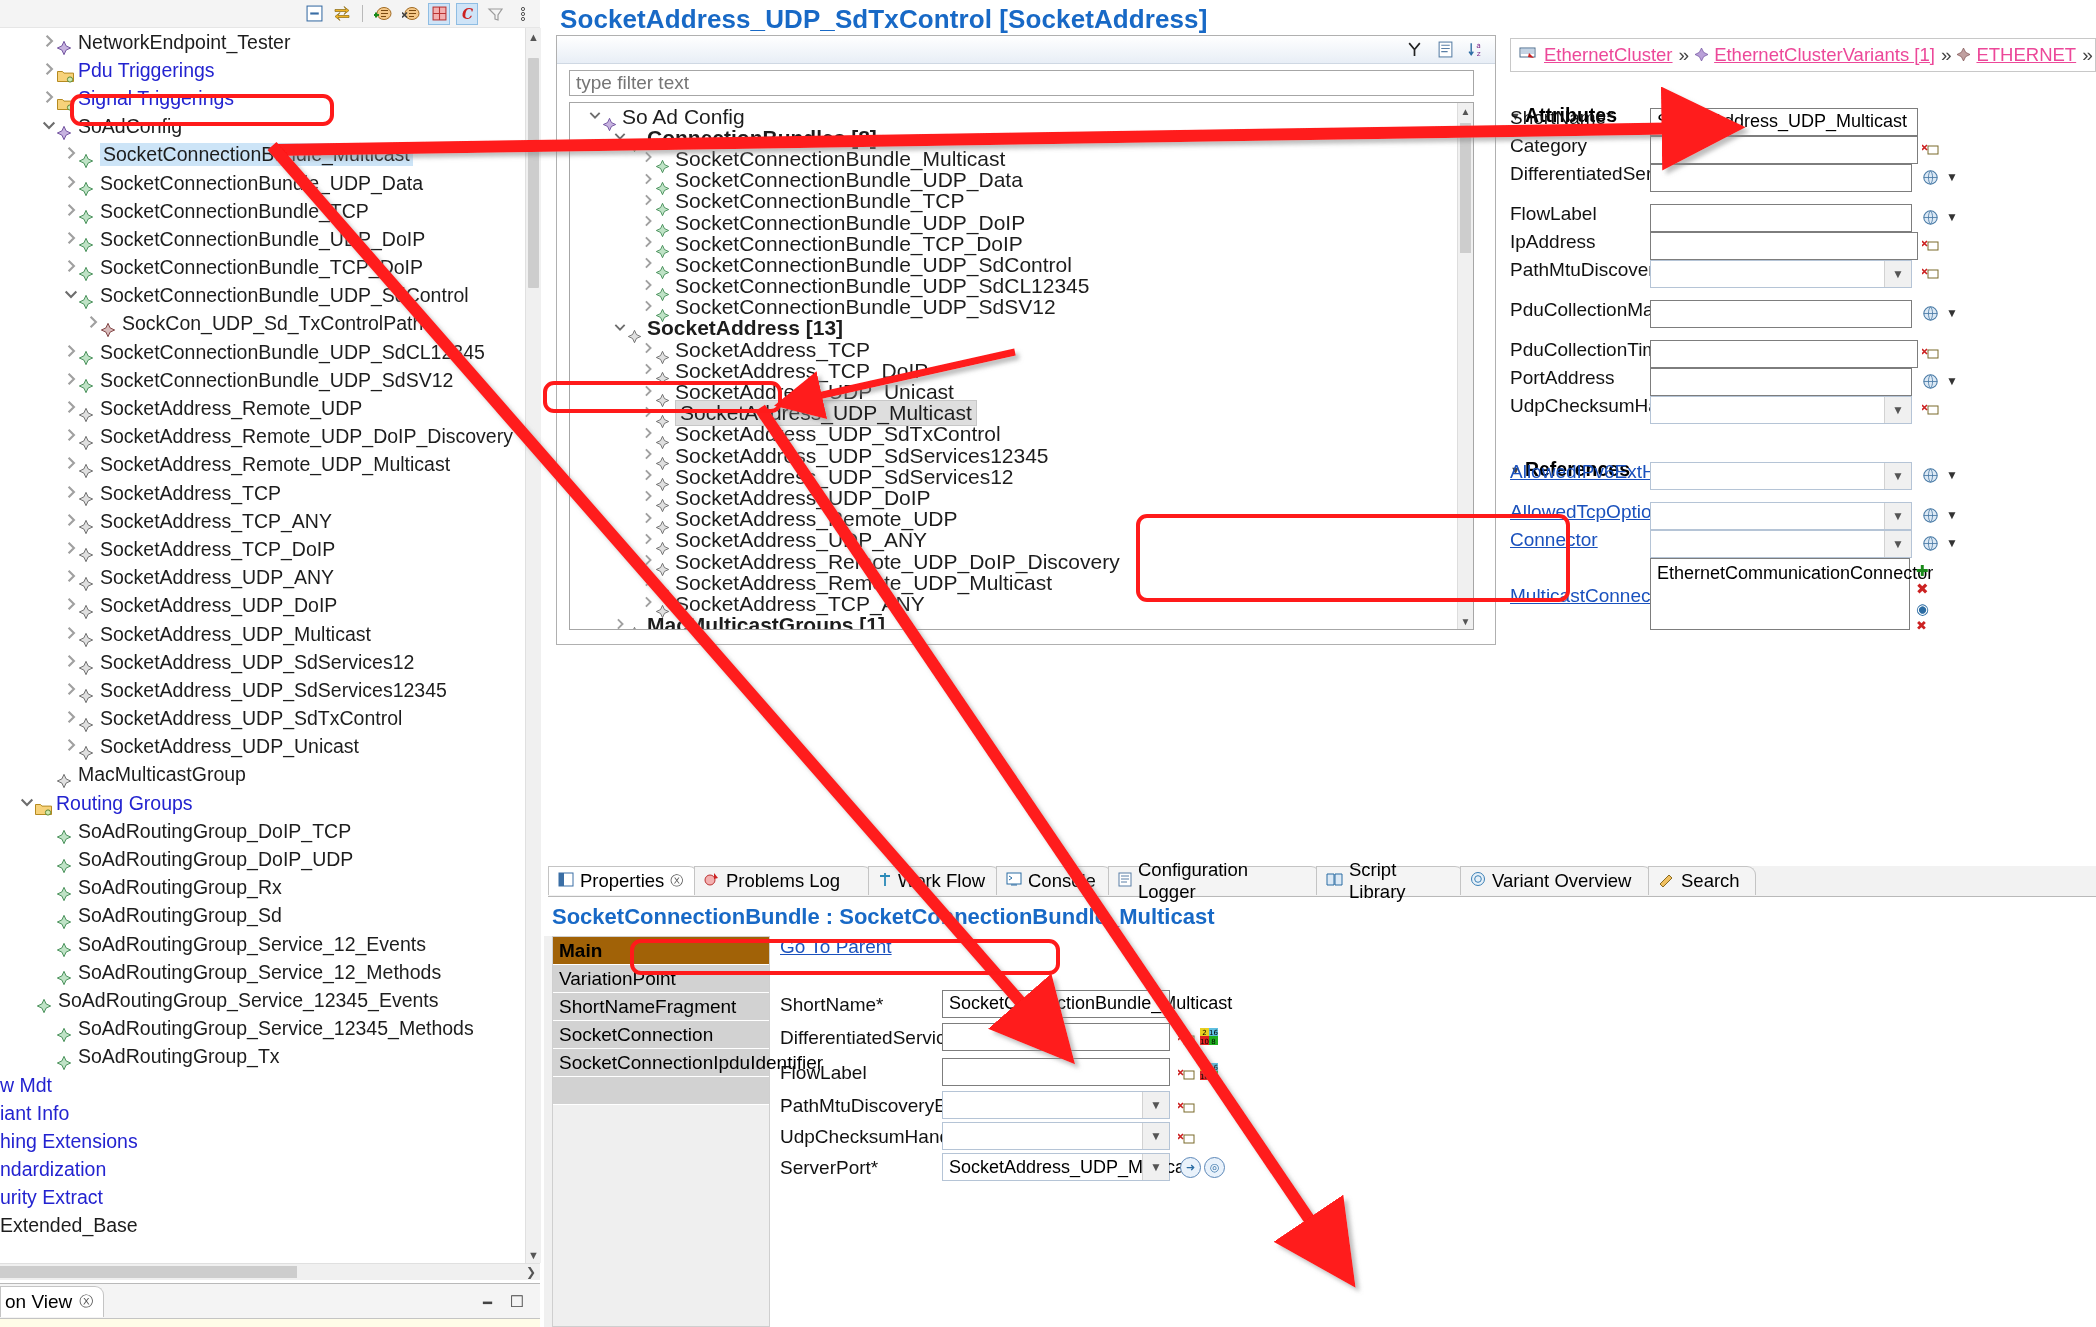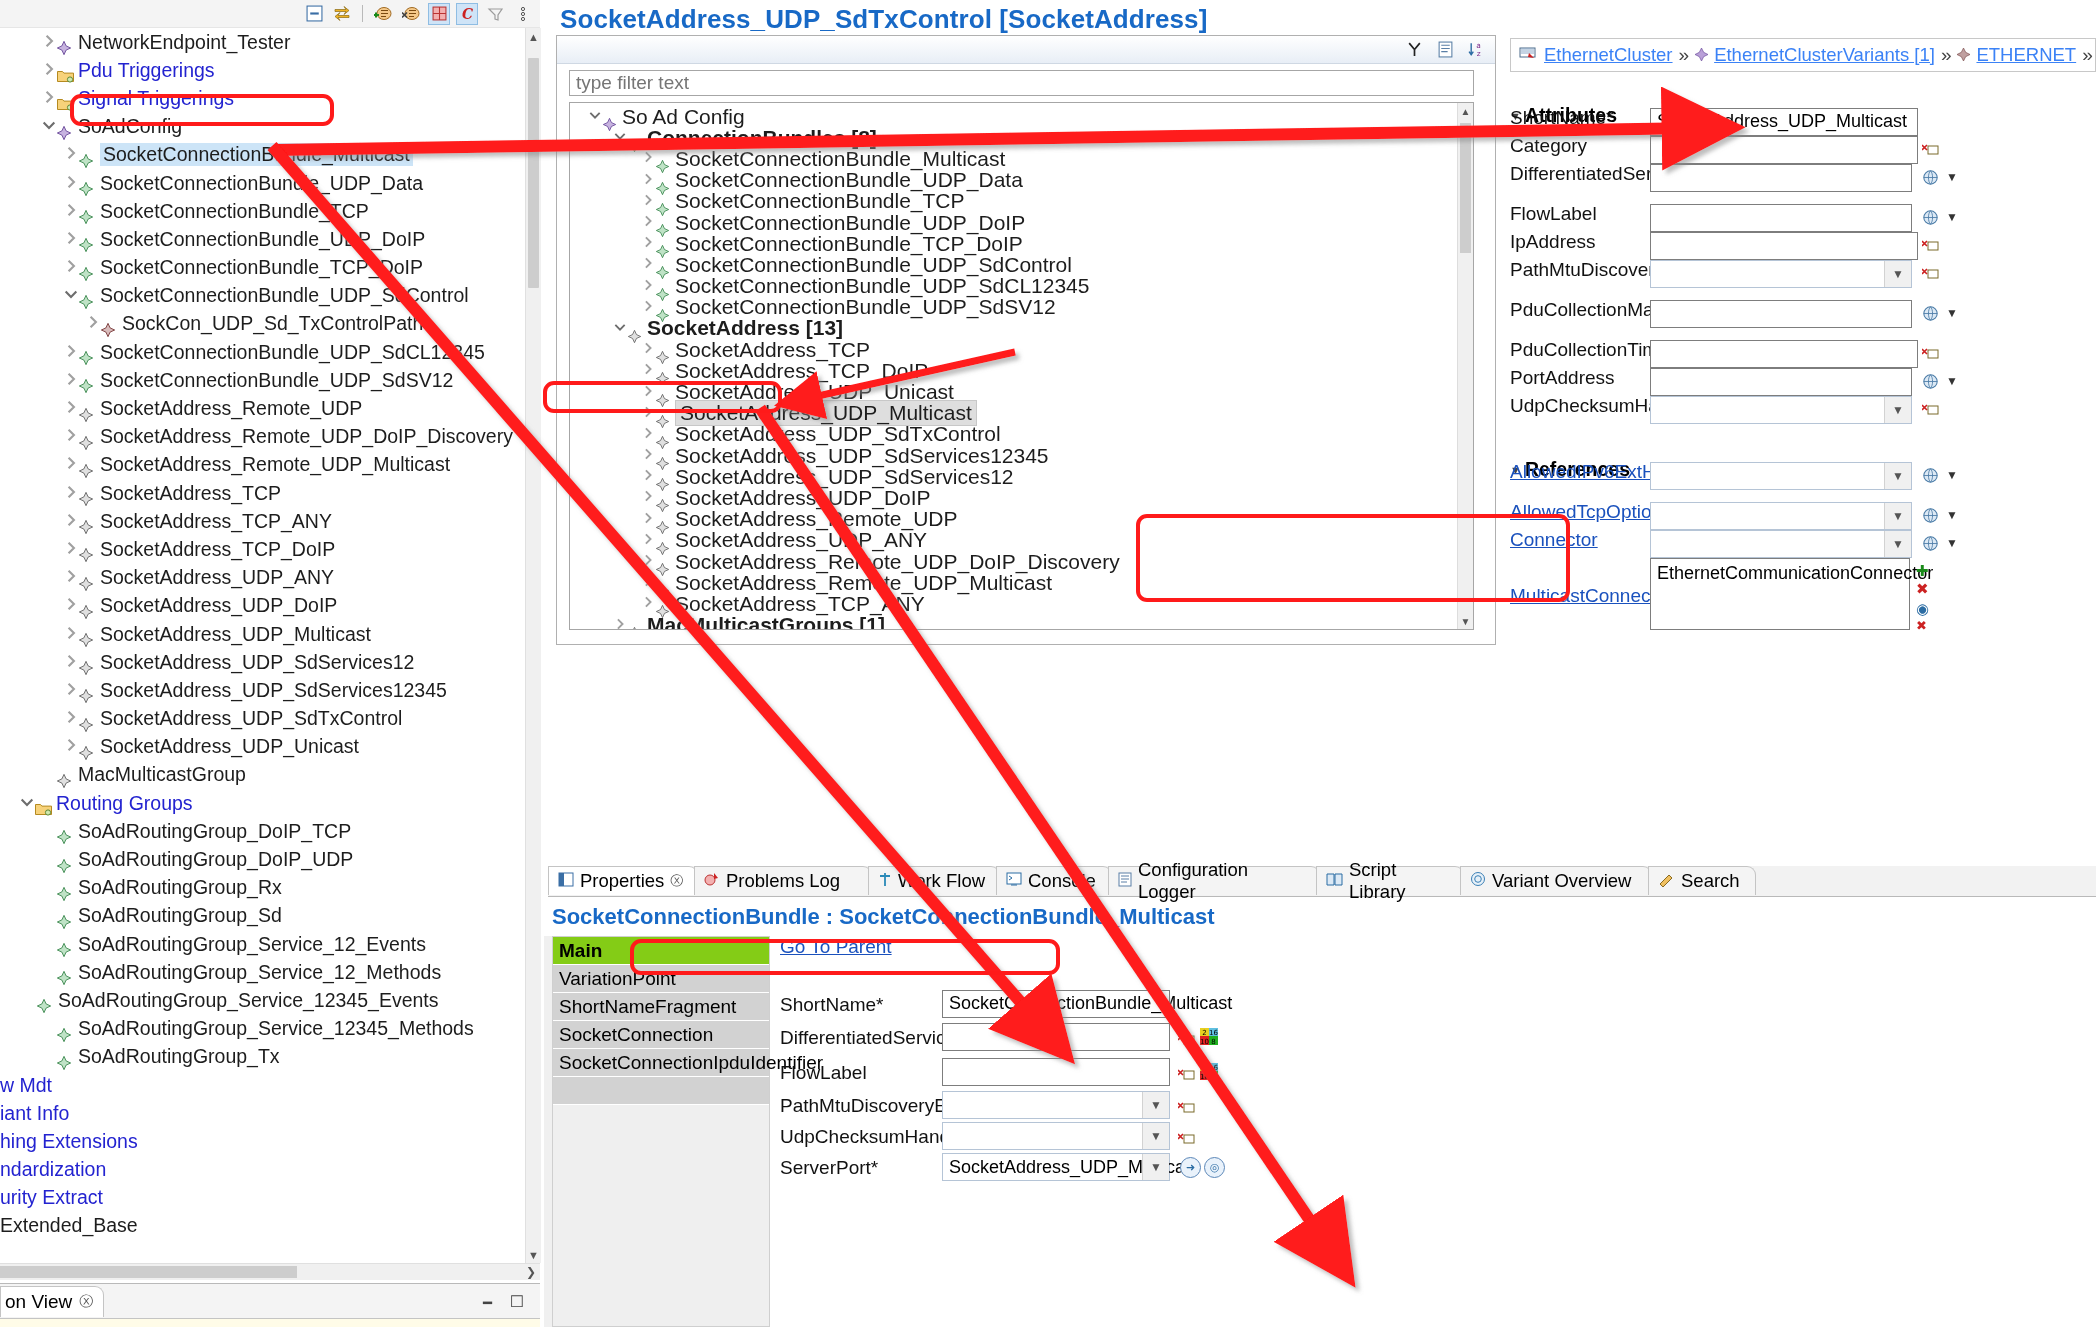--- a/index.html
+++ b/index.html
@@ -53,21 +53,21 @@
   .bold{font-weight:bold;}
   .gsel{background:#dedede;border:1px solid #c8c8c8;padding:0 4px;}
   #ct-vscroll{position:absolute;right:0;top:0;width:15px;height:100%;background:#f0f0f0;border-left:1px solid #ddd;}
   #ct-vscroll .thumb{position:absolute;left:2px;top:20px;width:11px;height:130px;background:#cdcdcd;}
   #ct-vscroll .arrow{width:15px;height:16px;display:flex;align-items:center;justify-content:center;font-size:10px;color:#555;}
 
   
   #right{left:1510px;top:36px;width:586px;height:820px;background:#fff;}
   #breadcrumb{position:absolute;left:0;top:2px;width:586px;height:34px;border:1px solid #c8c8c8;box-sizing:border-box;
       display:flex;align-items:center;gap:6px;padding-left:8px;overflow:hidden;font-size:18.5px;white-space:nowrap;}
-  #breadcrumb a{color:#3b82f6;text-decoration:underline;}
+  #breadcrumb a{color:#ec4899;text-decoration:underline;}
   .bc-sep{color:#444;font-size:19px;}
   .sect{position:absolute;font-weight:bold;font-size:19.5px;color:#000;margin-top:24px;}
   .arrowdown{display:inline-block;font-size:11px;color:#444;margin-right:4px;position:relative;top:-2px;}
   .attr-label{position:absolute;font-size:19px;color:#111;line-height:20px;width:140px;}
   .attr-label.link{color:#1a51bd;text-decoration:underline;cursor:pointer;}
   .fld{position:absolute;box-sizing:border-box;border:1px solid #7d7d7d;background:#fff;height:28px;font-size:18px;padding:2px 6px;font-family:"Liberation Sans",sans-serif;}
   .combo{position:absolute;box-sizing:border-box;border:1px solid #b5c4d6;background:#fff;height:28px;}
   .combo .btn{position:absolute;right:0;top:0;width:26px;height:100%;background:#f0f0f0;border-left:1px solid #d2d2d2;display:flex;align-items:center;justify-content:center;font-size:12px;color:#555;}
   .ico-globe{position:absolute;font-size:15px;color:#4a7ba6;}
   .ico-tri{position:absolute;font-size:12px;color:#333;}
@@ -76,21 +76,21 @@
   
   #bottom{left:548px;top:866px;width:1548px;height:461px;background:#fff;}
   #tabbar{position:absolute;left:0;top:0;width:1548px;height:30px;border-bottom:1px solid #b9b9b9;background:#f2f2f2;}
   .vtab{position:absolute;top:0;height:29px;display:flex;align-items:center;gap:6px;padding:0 9px;font-size:18.5px;
         border:1px solid #c4c4c4;border-bottom:none;background:#f4f4f4;box-sizing:border-box;border-radius:0 9px 0 0;}
   .vtab.active{background:#ffffff;}
   #bt-title{position:absolute;left:4px;top:38px;font-size:22px;font-weight:bold;color:#1869c6;}
   #bt-left{position:absolute;left:4px;top:70px;width:218px;height:391px;}
   .secrow{height:28px;display:flex;align-items:center;padding-left:6px;font-size:19px;box-sizing:border-box;
       border-bottom:1px solid #ffffff;background:#d2d2d2;}
-  .secrow.first{background:#84cc16;font-weight:bold;}
+  .secrow.first{background:#a16207;font-weight:bold;}
   .secrow.blank{background:#d2d2d2;}
   #bt-left-pane{position:absolute;left:0;top:0;width:218px;height:391px;background:#efefef;border:1px solid #cfcfcf;box-sizing:border-box;}
   #bt-left-scroll{position:absolute;left:-8px;top:0;width:8px;height:391px;background:#f0f0f0;}
   #bt-right{position:absolute;left:232px;top:70px;width:1300px;}
   #gotoparent{position:absolute;left:0;top:0;font-size:19px;color:#1a51bd;text-decoration:underline;}
   .brow-label{position:absolute;font-size:19px;color:#111;}
   .brow-field{position:absolute;box-sizing:border-box;border:1px solid #7d7d7d;background:#fff;height:28px;font-size:18px;padding:2px 6px;}
   .brow-combo{position:absolute;box-sizing:border-box;border:1px solid #b5c4d6;background:#fff;height:28px;}
   .brow-combo .btn{position:absolute;right:0;top:0;width:26px;height:100%;background:#f0f0f0;border-left:1px solid #d2d2d2;display:flex;align-items:center;justify-content:center;font-size:12px;color:#555;}
   .nav-ico{position:absolute;width:19px;height:19px;border-radius:50%;border:1px solid #5b87b8;color:#2b6ca3;display:flex;align-items:center;justify-content:center;font-size:11px;background:#e9f2fb;}

